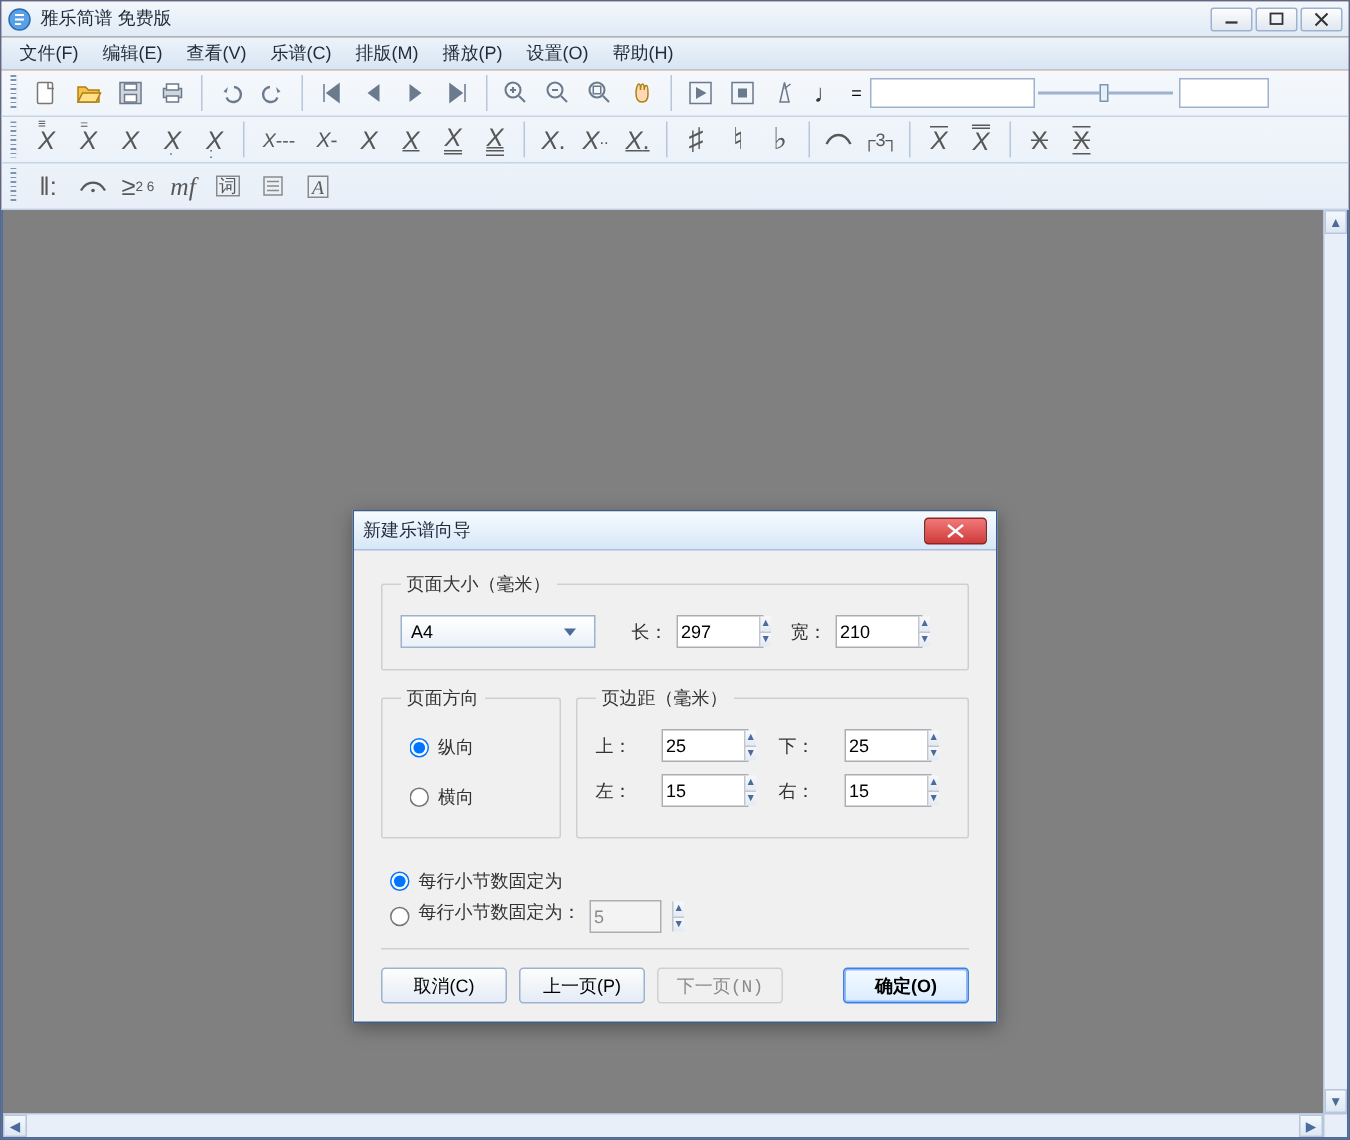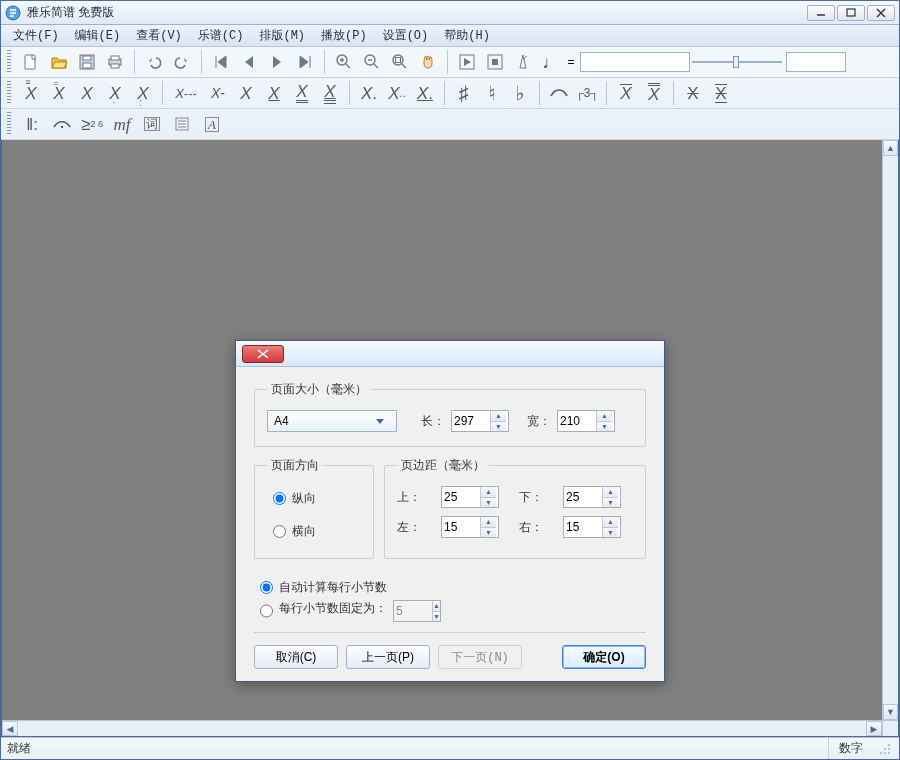--- a/index.html
+++ b/index.html
@@ -5,21 +5,21 @@
   * { box-sizing: border-box; margin: 0; padding: 0; }
   body { font-family: "Microsoft YaHei", "SimSun", Tahoma, sans-serif; font-size: 12px; background:#fff; width:900px; height:760px; overflow:hidden; position:relative; }
   .window { width:900px; height:760px; border:1px solid #4a6b9b; display:flex; flex-direction:column; background:#f97316; }
   .titlebar { height:24px; background:linear-gradient(to bottom,#f3f7fb,#e0ebf6); display:flex; align-items:center; padding:0 4px; border-bottom:1px solid #9db2ce; font-size:12px; }
   .titlebar .app-icon { width:16px; height:16px; margin-right:6px; }
   .titlebar .title { flex:1; color:#1f2b3b; }
   .winbtns { display:flex; gap:2px; }
   .winbtn { width:28px; height:16px; border:1px solid #9db2ce; border-radius:2px; background:linear-gradient(#fdfdfd,#e0e7f0); display:flex; align-items:center; justify-content:center; font-size:10px; color:#333; cursor:pointer; }
   .winbtn svg { width:10px; height:10px; }
   .menubar { height:22px; background:linear-gradient(#ecf3fa,#d9e5f3); display:flex; align-items:center; padding:0 4px; border-bottom:1px solid #b7c6db; }
-  .menubar .menuitem { padding:2px 8px; color:#1f2b3b; cursor:pointer;font-family:Liberation Mono, monospace; }
+  .menubar .menuitem { padding:2px 8px; color:#1f2b3b; cursor:pointer; }
   .toolbars { background:linear-gradient(#f4f8fc,#e8eff8); display:flex; flex-direction:column; }
   .toolbar { display:flex; align-items:center; padding:2px 4px 2px 6px; gap:2px; flex-wrap:wrap; border-bottom:1px solid #c5d3e6; position:relative; }
   .grip { width:5px; height:24px; display:inline-block; margin-right:4px; background:repeating-linear-gradient(to bottom,#7d93b2 0 1px, transparent 1px 3px); border-right:1px solid #e8eff8; }
   .tbtn { width:26px; height:26px; display:inline-flex; align-items:center; justify-content:center; border-radius:2px; cursor:pointer; }
   .sep { width:1px; height:24px; background:#b7c6db; margin:0 4px; }
   .widebtn { width:34px; }
   .toolbar .text-slot{ min-width:110px; height:20px; border:1px solid #9db2ce; background:#fff; display:inline-flex; align-items:center; padding:0 4px; margin-left:2px; }
   .slider { width:90px; height:20px; display:inline-flex; align-items:center; }
   .slider .track { flex:1; height:2px; background:#9db2ce; position:relative; }
   .slider .thumb { position:absolute; top:-5px; left:45%; width:6px; height:12px; background:#e8eff8; border:1px solid #7d93b2; }
@@ -50,21 +50,21 @@
   .dlg-close svg{width:12px;height:10px;}
   .dlg-body { padding:14px 18px 12px 18px; }
   fieldset.group { border:1px solid #cfcfcf; border-radius:2px; padding:12px 12px 14px 12px; margin-bottom:10px; }
   fieldset.group > legend { padding:0 4px; color:#333; font-size:12px; }
   .row { display:flex; align-items:center; gap:6px; }
   .combo { display:flex; align-items:center; width:130px; height:22px; border:1px solid #9db2ce; background:linear-gradient(#fff,#ebf1f9); padding:0 12px 0 6px; cursor:pointer; justify-content:space-between; }
   .combo .arrow{ border-left:4px solid transparent; border-right:4px solid transparent; border-top:5px solid #4a6b9b; }
   .lbl { color:#333; }
   .spin { display:inline-flex; align-items:center; width:58px; height:22px; border:1px solid #abadb3; background:#fff; }
   .spin.disabled{ color:#8a8a8a; background:#f3f3f3; }
-  .spin input[type=text]{ border:none; width:38px; height:18px; font-size:12px; text-align:left; padding:0 2px; background:transparent; color:inherit; }
+  .spin input[type=text]{ border:none; width:54px; height:18px; font-size:12px; text-align:left; padding:0 2px; background:transparent; color:inherit; }
   .spin .spinbtns{ display:flex; flex-direction:column; width:16px; height:20px; }
   .spin .spinbtns div{ flex:1; border-left:1px solid #c1c5cd; display:flex; align-items:center; justify-content:center; font-size:7px; color:#4a6b9b; background:linear-gradient(#f6f8fb,#e4eaf3); cursor:pointer;}
   .spin .spinbtns div:first-child{ border-bottom:1px solid #c1c5cd; }
   .twocol { display:flex; gap:10px; }
   .twocol > fieldset { flex:1; }
   .radio-row, .check-row{ display:flex; gap:6px; margin:4px 0 4px 6px; color:#333; }
   .grid2 { display:grid; grid-template-columns:auto auto auto auto; gap:8px 8px; align-items:center; }
   .hr { border:none; border-top:1px solid #cfcfcf; margin:10px 0 12px 0; }
   .dlg-buttons { display:flex; gap:8px; justify-content:flex-start; }
   .dlg-buttons .push{ margin-left:auto;font-weight:bold;}
@@ -380,20 +380,21 @@
     </div>
     <div class="scrollbar-h">
       <div class="arrow">◀</div>
       <div class="track"></div>
       <div class="arrow">▶</div>
     </div>
     <div class="scroll-corner"></div>
 
     <div class="dialog">
       <div class="dlg-title">
+        <span class="t">新建乐谱向导</span>
         <span class="dlg-close">
           <svg viewBox="0 0 12 10">
               <path d="M1 1l10 8M11 1L1 9" stroke="#fff" stroke-width="1.6"></path>
             </svg>
         </span>
       </div>
       <div class="dlg-body">
 
         <fieldset class="group">
           <legend>页面大小（毫米）</legend>
@@ -472,21 +473,21 @@
                     <div>▼</div>
                   </span>
               </span>
             </div>
           </fieldset>
         </div>
 
         <div style="height:6px"></div>
         <label class="radio-row">
           <input type="radio" name="bars" checked="" style="">
-          <span>自动计算每行小节数</span>
+          <span>每行小节数固定为</span>
         </label>
         <label class="radio-row">
           <input type="radio" name="bars" style="">
           <span>每行小节数固定为：</span>
           <span class="spin disabled" style="width:48px">
             <input type="text" disabled="" value="5" style="">
             <span class="spinbtns">
                 <div>▲</div>
                 <div>▼</div>
               </span>
@@ -498,30 +499,13 @@
         <div class="dlg-buttons">
           <button class="btn">取消(C)</button>
           <button class="btn">上一页(P)</button>
           <button class="btn" disabled="">下一页(N)</button>
           <button class="btn default push">确定(O)</button>
         </div>
       </div>
     </div>
   </div>
 
-  <div class="statusbar">
-    <span>就绪</span>
-    <span class="spacer"></span>
-    <span class="pane">数字</span>
-    <span class="status-grip">
-      <svg viewBox="0 0 16 16">
-          <g fill="#9db2ce">
-            <circle cx="12" cy="4" r="1"></circle>
-            <circle cx="8" cy="8" r="1"></circle>
-            <circle cx="12" cy="8" r="1"></circle>
-            <circle cx="4" cy="12" r="1"></circle>
-            <circle cx="8" cy="12" r="1"></circle>
-            <circle cx="12" cy="12" r="1"></circle>
-          </g>
-        </svg>
-    </span>
-  </div>
 </div>
 
 </body></html>

